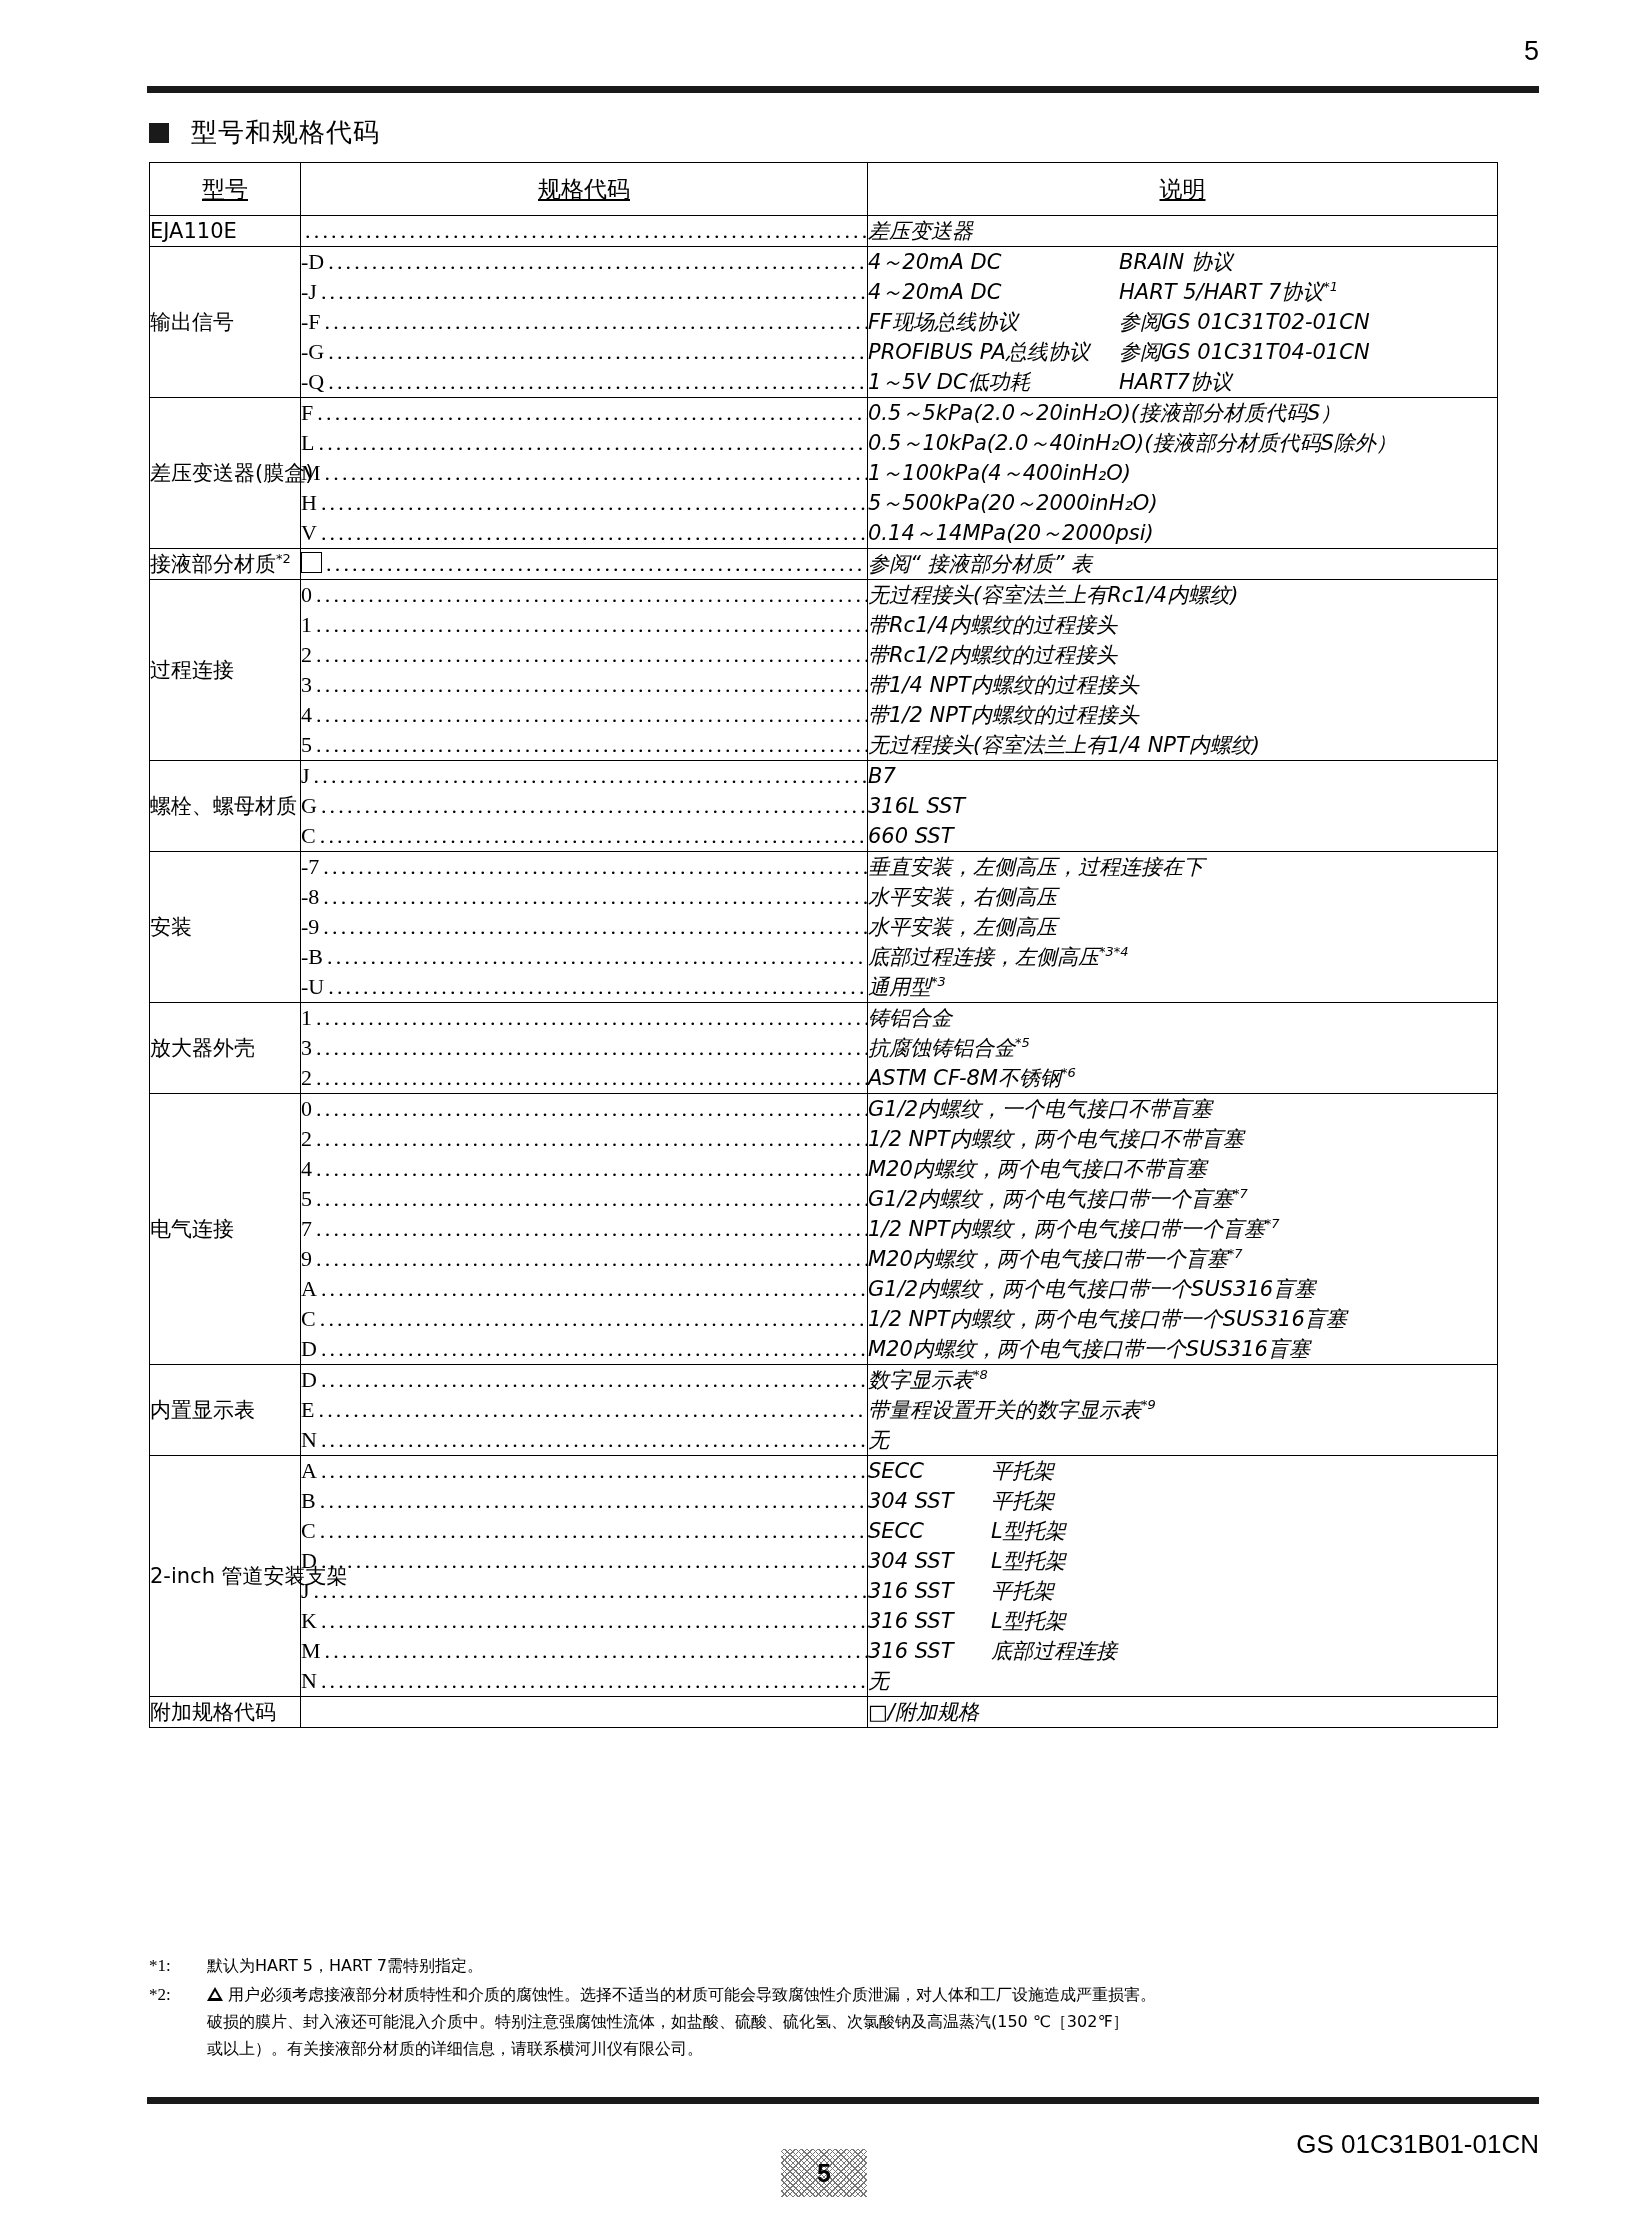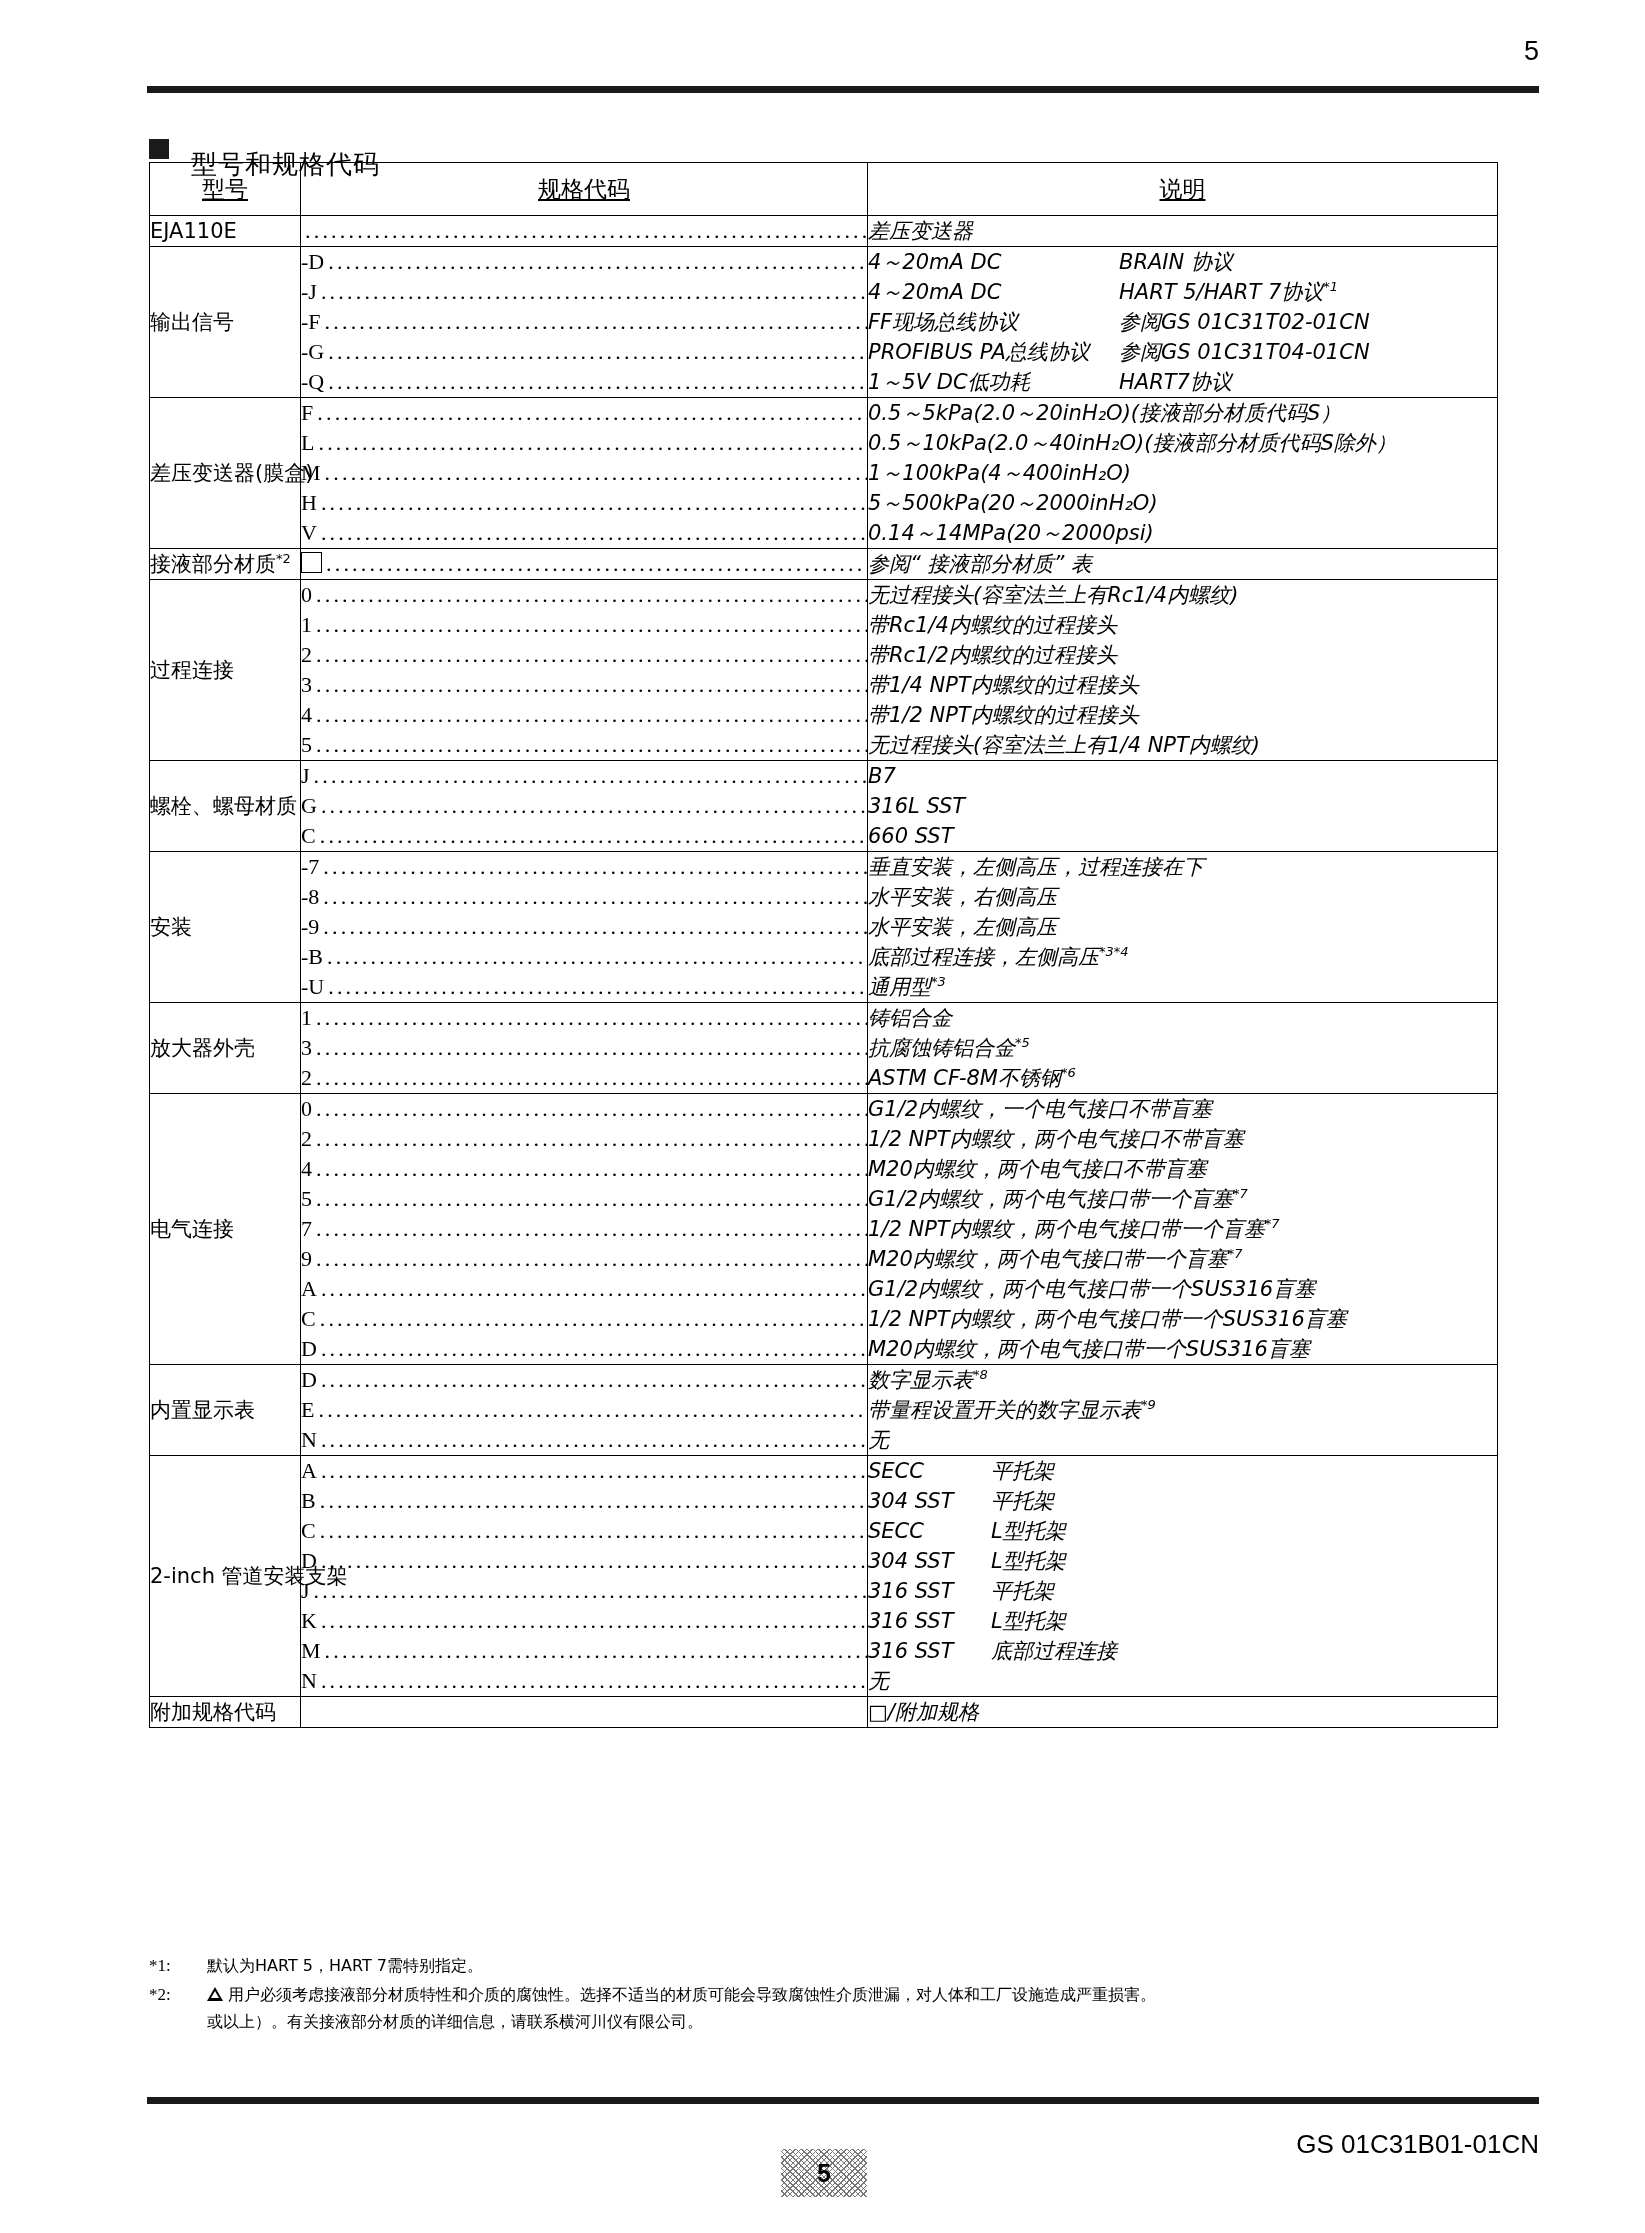--- a/index.html
+++ b/index.html
@@ -47,21 +47,20 @@
   }
   .sq {
     width: 20px; height: 20px;
     background: #1a1a1a;
     display: inline-block;
   }
   .section-title-text {
     font-size: 26px;
     font-family: "DejaVu Sans", sans-serif;
     letter-spacing: 1px;
-    margin-top: 32px;
   }
 
   
   table.spec {
     position: absolute;
     left: 149px;
     top: 162px;
     width: 1348px;
     border-collapse: collapse;
     table-layout: fixed;
@@ -645,20 +644,21 @@
       <div class="note-row">
         <span class="note-key">*1:</span>
         <span class="note-body">
           <span class="ind">默认为HART 5，HART 7需特别指定。</span>
         </span>
       </div>
       <div class="note-row">
         <span class="note-key">*2:</span>
         <span class="note-body">
           <span class="ind"><span class="warn-tri"></span>用户必须考虑接液部分材质特性和介质的腐蚀性。选择不适当的材质可能会导致腐蚀性介质泄漏，对人体和工厂设施造成严重损害。</span>
+          <span class="ind">破损的膜片、封入液还可能混入介质中。特别注意强腐蚀性流体，如盐酸、硫酸、硫化氢、次氯酸钠及高温蒸汽(150 ℃［302℉］</span>
           <span class="ind">或以上）。有关接液部分材质的详细信息，请联系横河川仪有限公司。</span>
         </span>
       </div>
     </div>
 
   <div class="footer-rule"></div>
   <div class="footer-code">GS 01C31B01-01CN</div>
   <div class="footer-pagebox">5</div>
 
 </div>

